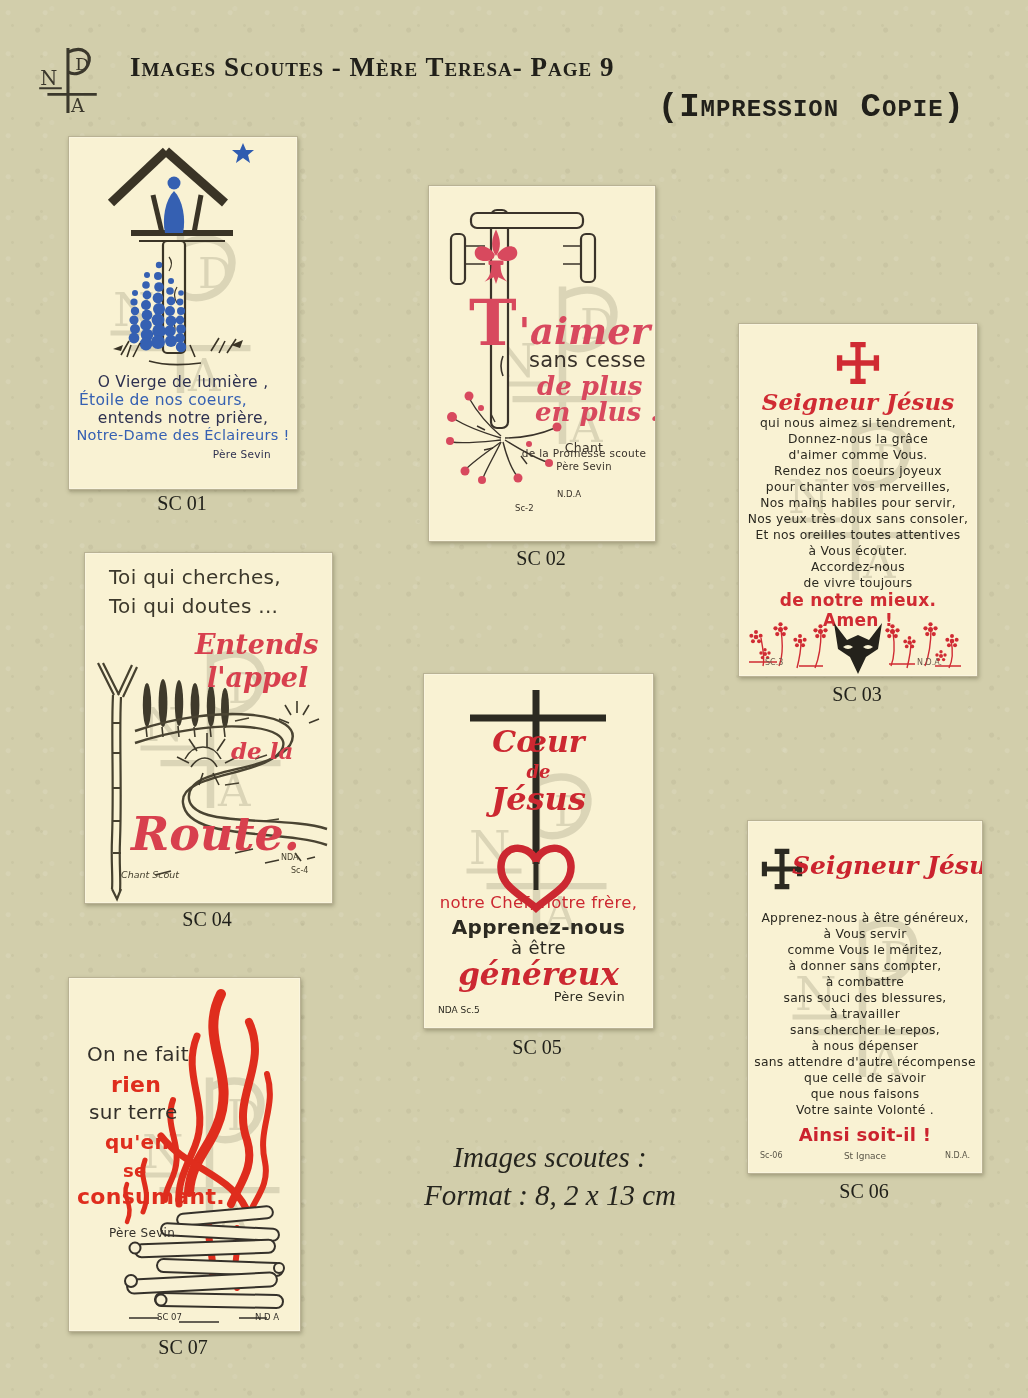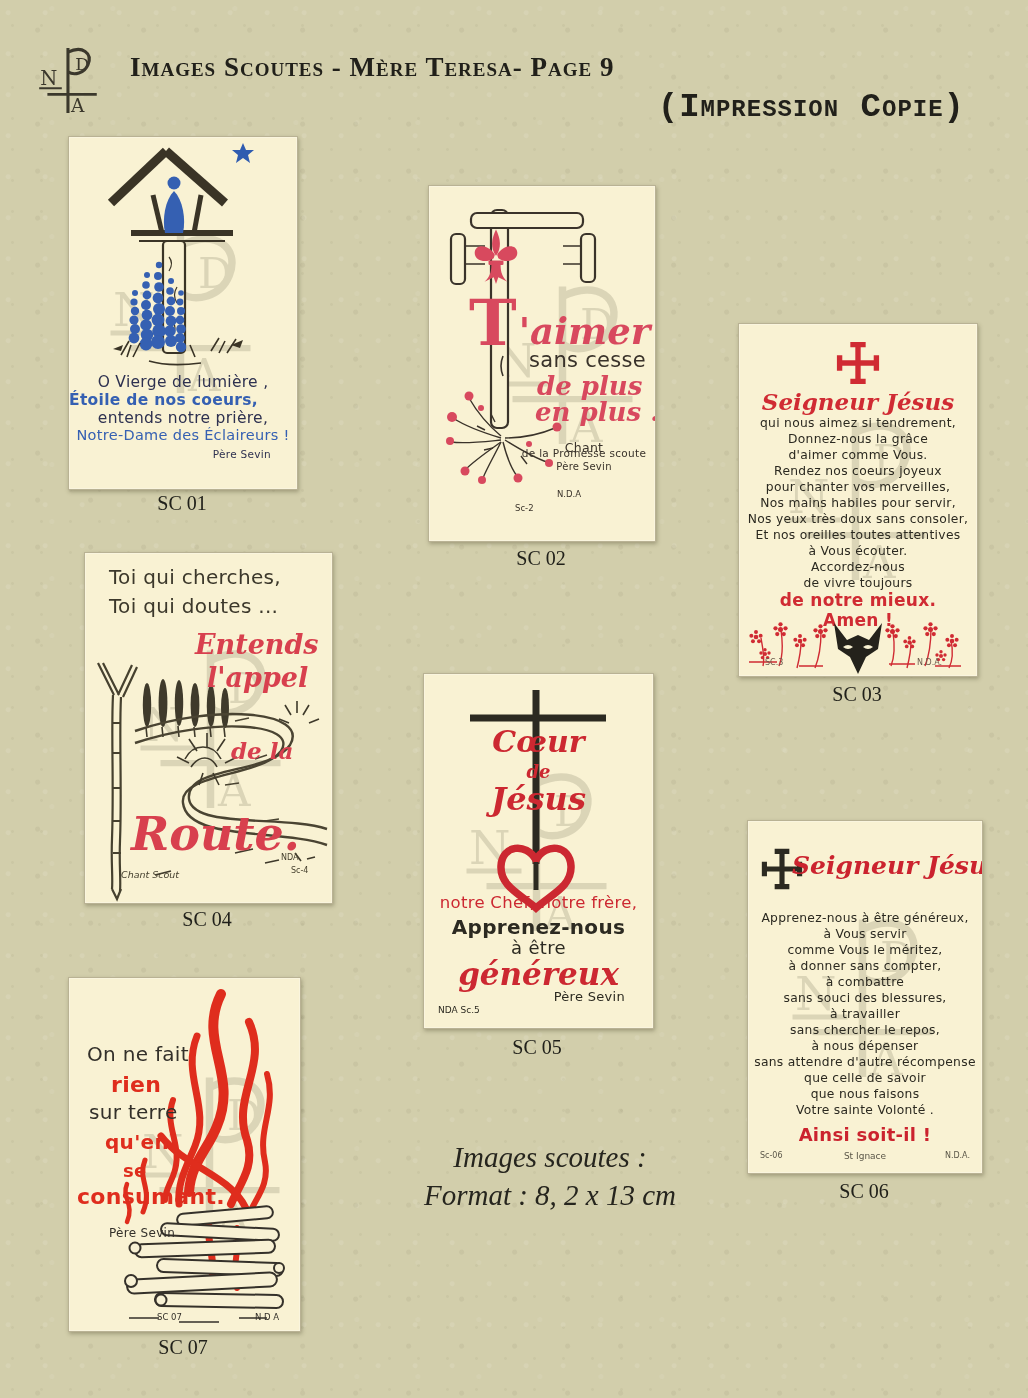--- a/index.html
+++ b/index.html
@@ -29,21 +29,21 @@
   .c2 .wm{left:60%;} .c4 .wm{left:52%;} .c7 .wm{left:62%;}
   .caption{position:absolute;width:140px;text-align:center;font-family:"Liberation Serif",serif;
     font-size:20px;color:#20201a;}
   .hand{font-family:"DejaVu Sans",sans-serif;letter-spacing:.3px;}
   .brush{font-family:"DejaVu Serif",serif;font-style:italic;font-weight:bold;}
   .card .t{position:absolute;white-space:nowrap;}
   .art{position:absolute;left:0;top:0;}
   
   .c1{left:68px;top:136px;width:228px;height:352px;}
   .c1 .l1{top:236px;left:0;width:228px;text-align:center;font-size:15.5px;color:#2e3150;}
-  .c1 .l2{top:254px;left:0;width:188px;text-align:center;font-size:15.5px;color:#3560b2;font-weight:bold;}
+  .c1 .l2{top:254px;left:0;width:188px;text-align:center;font-size:15.5px;color:#3560b2;}
   .c1 .l3{top:272px;left:0;width:228px;text-align:center;font-size:15.5px;color:#2e3150;}
   .c1 .l4{top:290px;left:0;width:228px;text-align:center;font-size:14.5px;color:#3560b2;}
   .c1 .credit{top:311px;right:26px;font-size:10.5px;color:#2e3150;}
   
   .c2{left:428px;top:185px;width:226px;height:355px;}
   .c2 .taimer{position:absolute;left:40px;top:94px;display:flex;align-items:flex-end;color:#d8495e;}
   .c2 .bigT{font-family:"DejaVu Serif",serif;font-weight:bold;font-size:64px;line-height:56px;}
   .c2 .rest{font-size:37px;line-height:40px;margin-left:2px;margin-top:31px;}
   .c2 .l2{top:162px;left:100px;font-size:21px;color:#39322a;}
   .c2 .l3{top:185px;left:108px;font-size:26px;color:#d8495e;}

